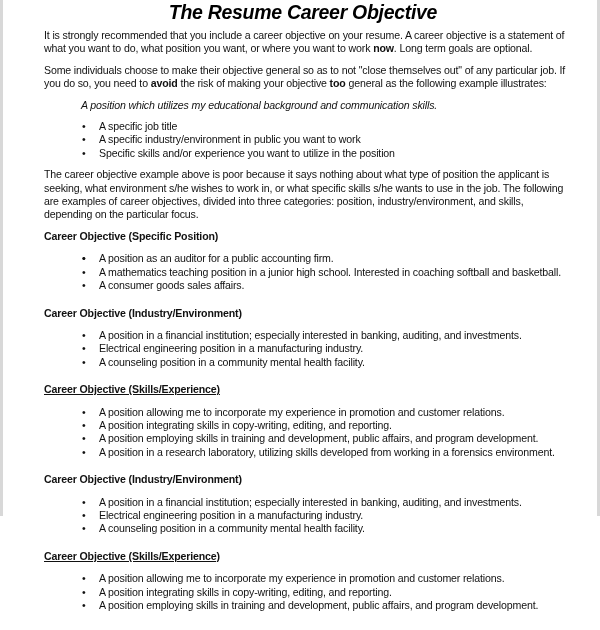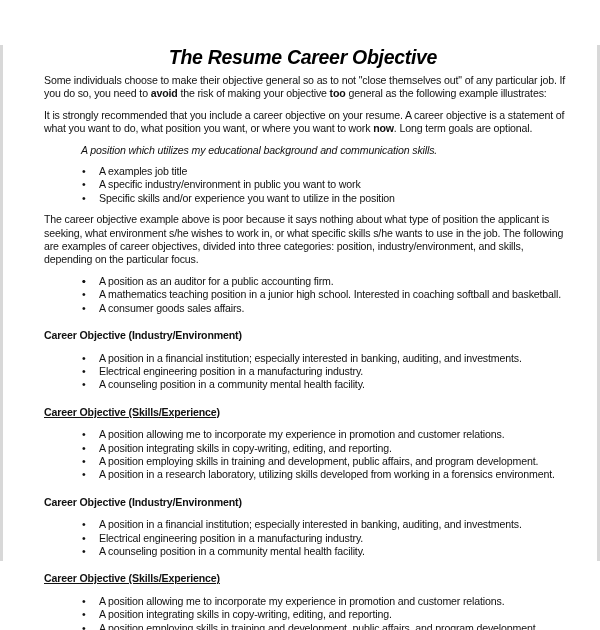--- a/index.html
+++ b/index.html
@@ -1,50 +1,51 @@
 <!DOCTYPE html>
 <html><head>
 <meta charset="utf-8">
 <style>
   html, body { margin:0; padding:0; background:#ffffff; }
   body { width:600px; height:630px; overflow:hidden; position:relative; font-family:"Liberation Sans", sans-serif; color:#111; }
-  .frame { position:absolute; left:0; top:0; width:600px; height:516px; box-sizing:border-box; border-left:3px solid #d8d8d8; border-right:3px solid #d8d8d8; background:#fff;margin-top:45px; }
+  .frame { position:absolute; left:0; top:0; width:600px; height:516px; box-sizing:border-box; border-left:3px solid #d8d8d8; border-right:3px solid #d8d8d8; background:#fff; }
   .page { position:absolute; left:41px; top:0; width:530px; font-size:10.6px; line-height:13.4px; letter-spacing:-0.15px; }
   .title { text-align:center; font-weight:bold; font-style:italic; font-size:19.5px; line-height:24px; margin:0 0 5px -41px; width:600px; letter-spacing:-0.3px; color:#000; }
   p { margin:0 0 8px 0; }
   .quote { font-style:italic; margin-left:37px; margin-bottom:8px; }
   ul { list-style:none; margin:0 0 8px 0; padding:0; }
   ul li { position:relative; padding-left:55px; }
   ul li .bullet { position:absolute; left:38px; top:0; }
   .heading { font-weight:bold; margin:0 0 9px 0; }
   .heading.u { text-decoration:underline; }
   .gap { height:6px; }
 </style>
 </head>
 <body>
 
 <div class="frame">
   <div class="page">
 
     <div class="title">The Resume Career Objective</div>
 
+    <p><span>It is strongly recommended that you include a career objective on your resume.  A career objective is a statement of what you want to do, what position you want, or where you want to work </span><b>now</b><span>.  Long term goals are optional.</span></p>
+
     <p><span>Some individuals choose to make their objective general so as to not "close themselves out" of any particular job.  If you do so, you need to </span><b>avoid</b><span> the risk of making your objective </span><b>too</b><span> general as the following example illustrates:</span></p>
-
-    <p><span>It is strongly recommended that you include a career objective on your resume.  A career objective is a statement of what you want to do, what position you want, or where you want to work </span><b>now</b><span>.  Long term goals are optional.</span></p>
 
     <div class="quote">A position which utilizes my educational background and communication skills.</div>
 
     <ul>
-      <li><span class="bullet">•</span><span>A examples job title</span></li>
+      <li><span class="bullet">•</span><span>A specific job title</span></li>
       <li><span class="bullet">•</span><span>A specific industry/environment in public you want to work</span></li>
       <li><span class="bullet">•</span><span>Specific skills and/or experience you want to utilize in the position</span></li>
     </ul>
 
     <p>The career objective example above is poor because it says nothing about what type of position the applicant is seeking, what environment s/he wishes to work in, or what specific skills s/he wants to use in the job.  The following are examples of career objectives, divided into three categories: position, industry/environment, and skills, depending on the particular focus.</p>
 
+    <div class="heading">Career Objective (Specific Position)</div>
     <ul>
       <li><span class="bullet">•</span></li>
       <li><span class="bullet">•</span><span>A position as an auditor for a public accounting firm.</span></li>
       <li><span class="bullet">•</span><span>A mathematics teaching position in a junior high school.  Interested in coaching softball and basketball.</span></li>
       <li><span class="bullet">•</span><span>A consumer goods sales affairs.</span></li>
     </ul>
     <div class="gap"></div>
 
     <div class="heading">Career Objective (Industry/Environment)</div>
     <ul>

